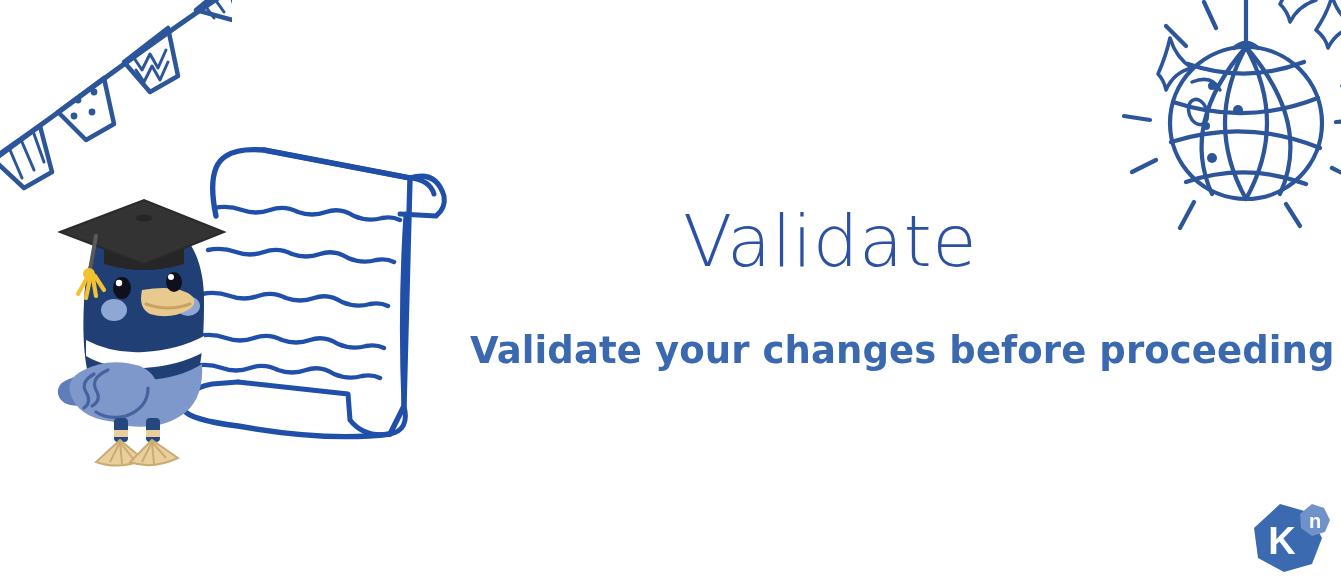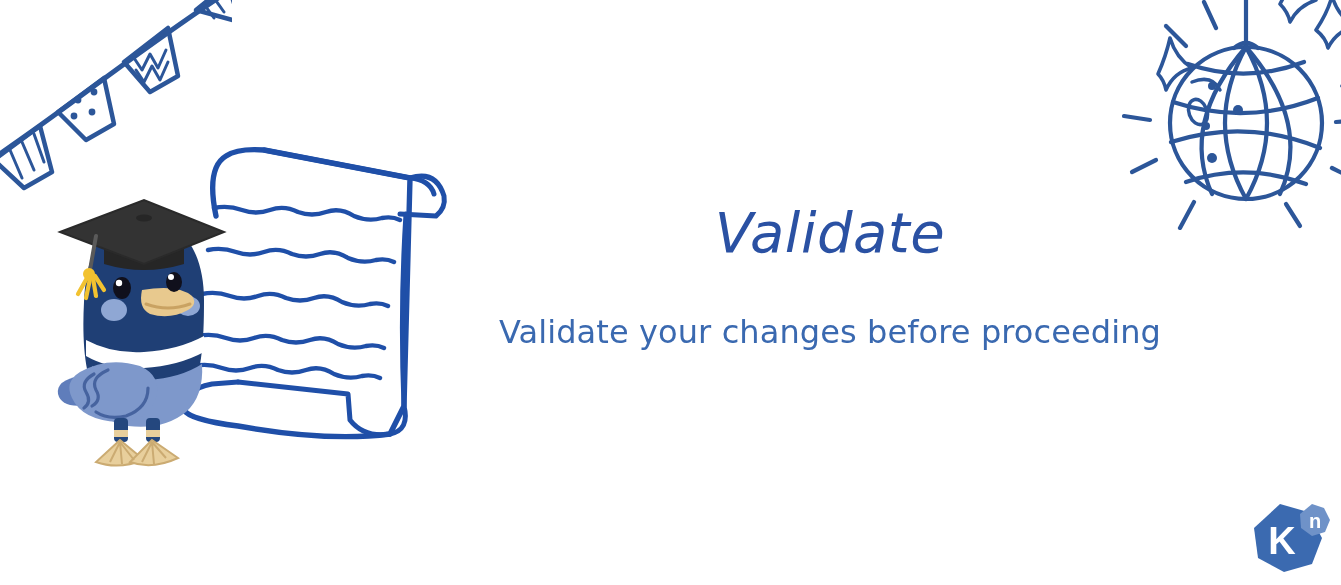--- a/index.html
+++ b/index.html
@@ -34,32 +34,31 @@
   #text-block {
     position: absolute;
     left: 470px;
     top: 205px;
     width: 720px;
     text-align: center;
   }
   #page-title {
     font-family: "DejaVu Sans", sans-serif;
     font-weight: 300;
-    font-size: 56px;
+    font-size: 72px;
     line-height: 1.0;
     letter-spacing: 0.5px;
     color: #2a51a3;
     margin: 0;
     white-space: nowrap;
-    font-style: italic;
   }
   #page-subtitle {
     font-family: "DejaVu Sans", sans-serif;
-    font-weight: 400;
-    font-size: 32px;
+    font-weight: 700;
+    font-size: 37px;
     line-height: 1.2;
     letter-spacing: 0.1px;
     color: #3a69b0;
     margin: 52px 0 0 0;
     white-space: nowrap;
   }
 </style>
 </head>
 <body>
 

